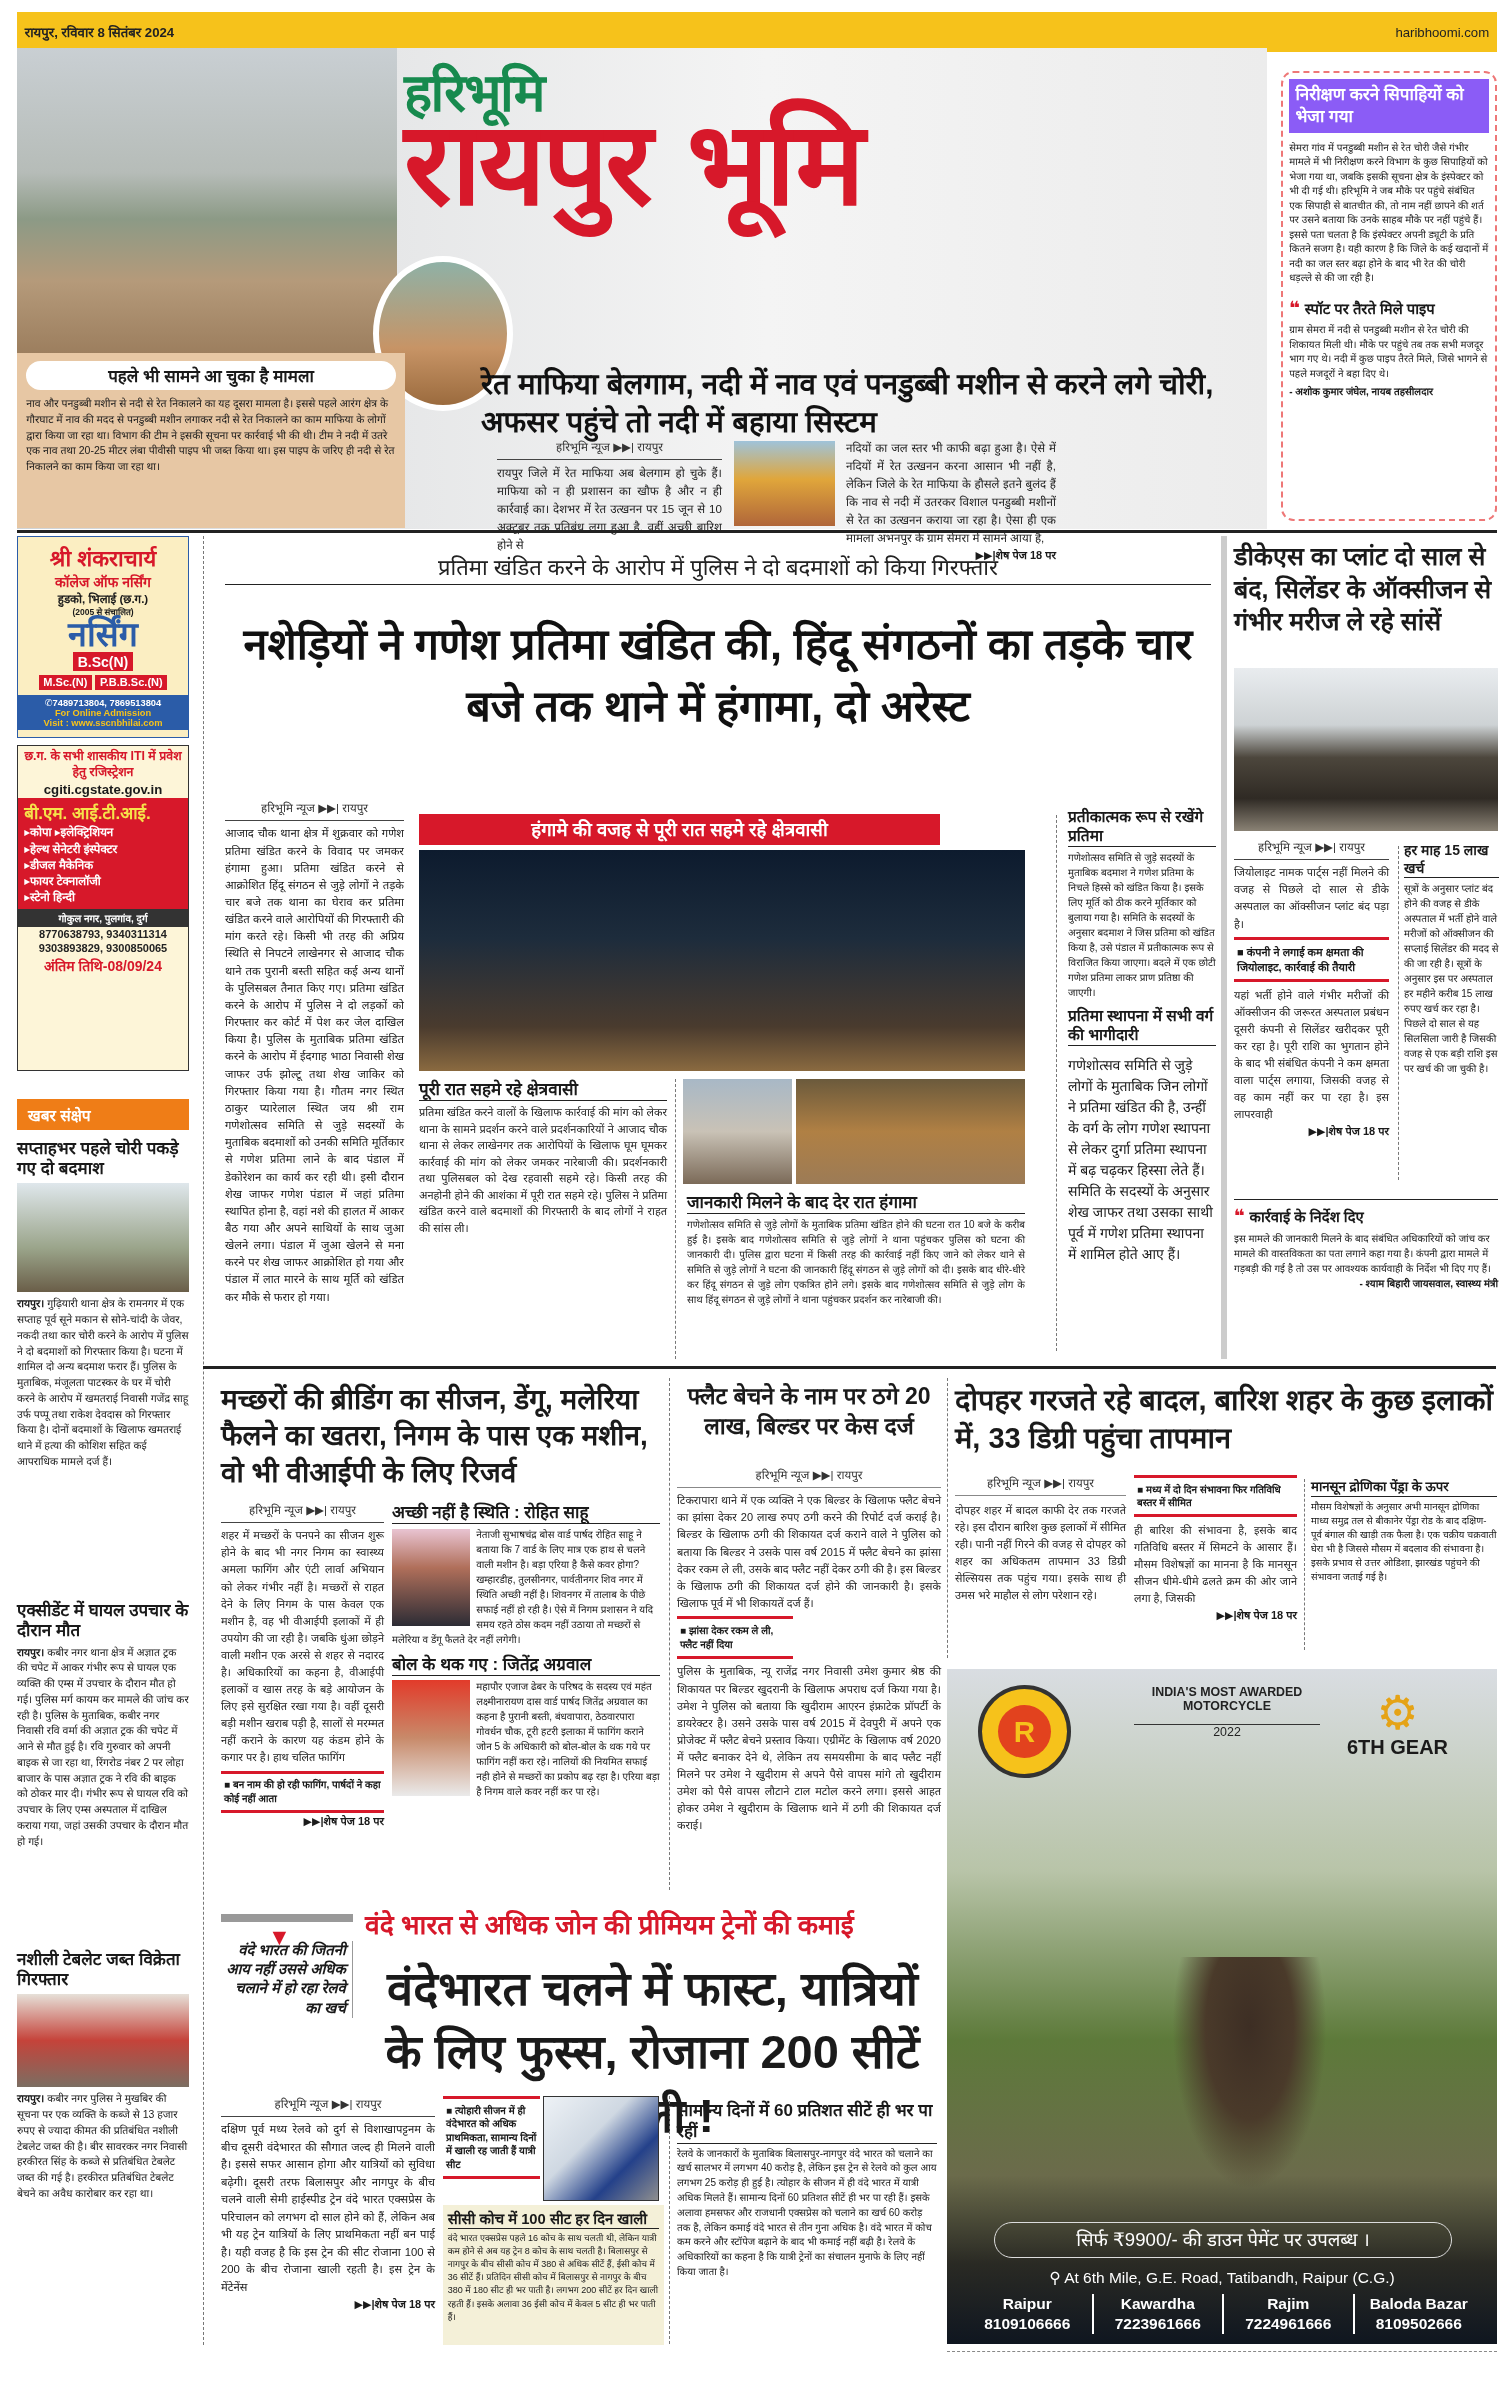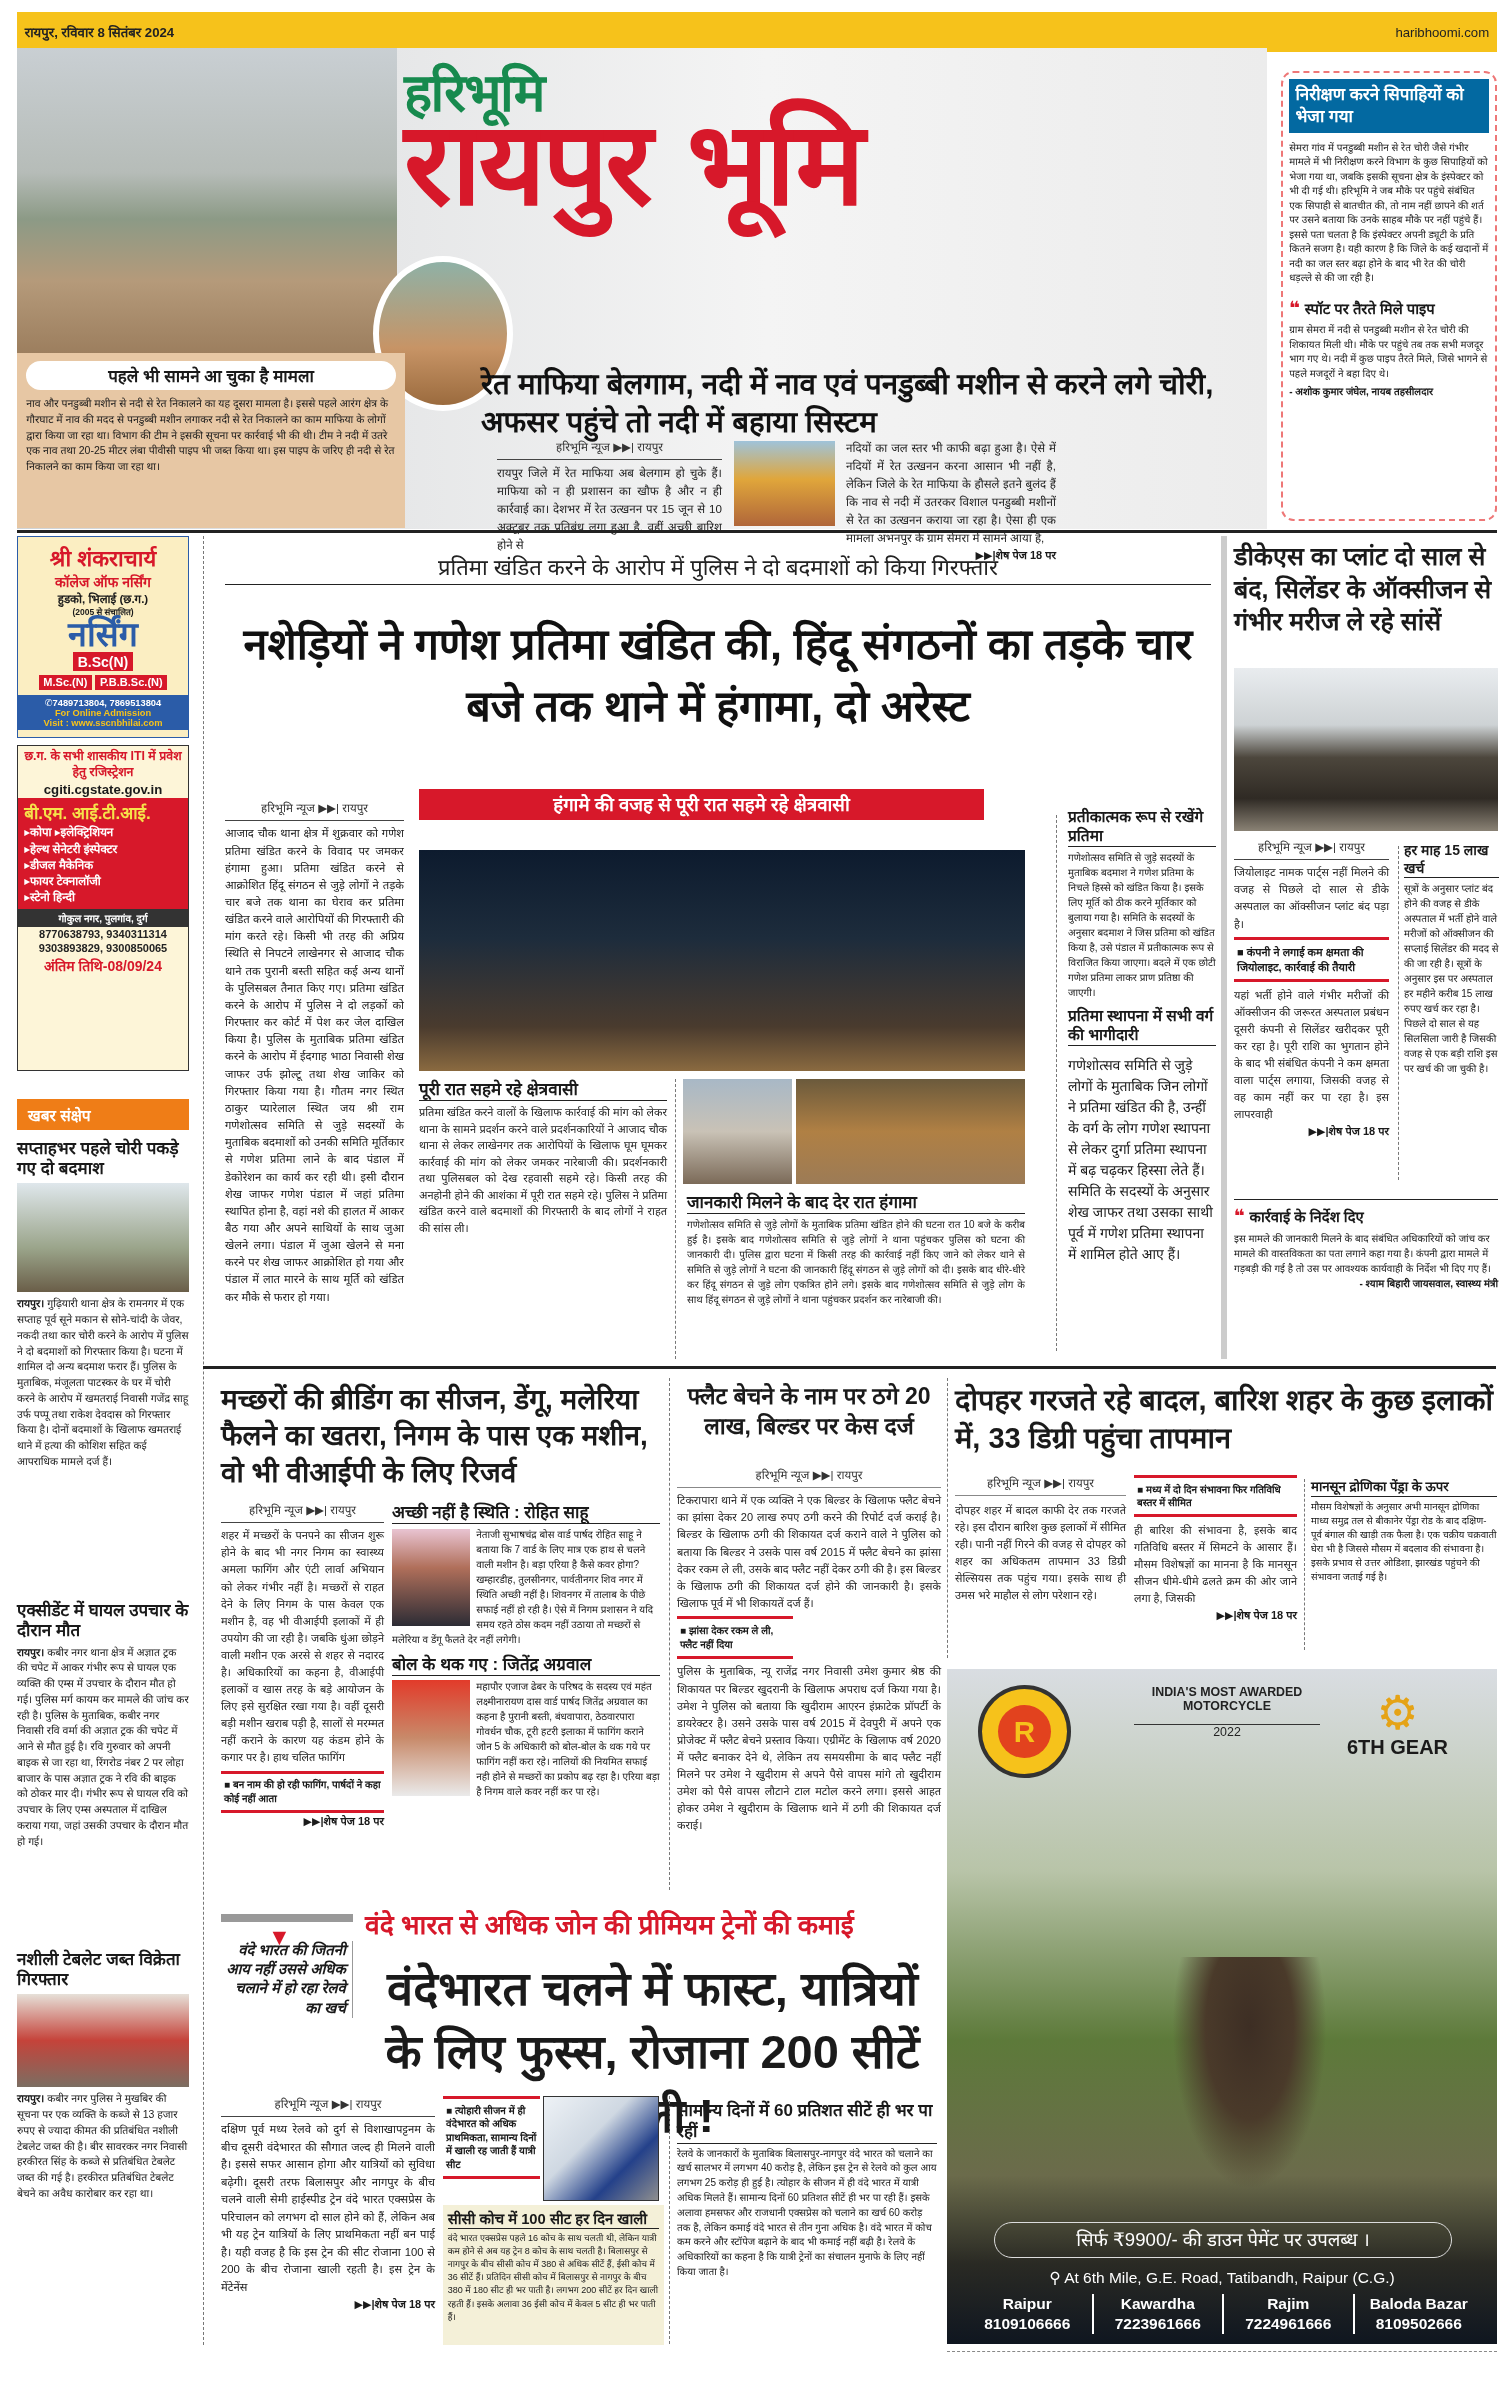--- a/index.html
+++ b/index.html
@@ -5,21 +5,21 @@
 *{box-sizing:border-box;margin:0;padding:0}
 body{width:1512px;height:2401px;background:#fff;font-family:"Liberation Sans","DejaVu Sans",sans-serif;color:#1a1a1a;position:relative;overflow:hidden}
 .abs{position:absolute}
 .topbar{left:17px;top:12px;width:1480px;height:40px;background:#f6c21b;display:flex;justify-content:space-between;align-items:center;padding:0 7.8px;font-size:13.2px;font-weight:bold;color:#222}
 .topbar .site{font-weight:normal}
 .photo{background:linear-gradient(180deg,#c9cfd3 0%,#b6bcb8 40%,#8c9a86 55%,#b59a7a 75%,#9a7c5c 100%)}
 .masthead-bg{left:17px;top:48px;width:1250px;height:481px;background:linear-gradient(90deg,#cfd3d6 0%,#e6e7e8 30%,#f4f4f4 60%,#ececec 100%)}
 .brand-small{left:404px;top:54px;font-size:53px;font-weight:bold;color:#178a4e;font-family:"DejaVu Serif",serif;letter-spacing:-1.6px}
 .brand-big{left:404px;top:105px;font-size:116px;font-weight:bold;color:#d7182a;font-family:"DejaVu Serif",serif;letter-spacing:-3.1px;line-height:1}
 .sideinfo{left:1281px;top:71px;width:216px;height:450px;border:2.3px dashed #e77;border-radius:12.4px;padding:6.2px}
-.sidehead{background:#0369a1;color:#fff;font-size:17px;font-weight:bold;padding:4.7px 6.2px;line-height:1.3}
+.sidehead{background:#8b5cf6;color:#fff;font-size:17px;font-weight:bold;padding:4.7px 6.2px;line-height:1.3}
 .sidebody{font-size:10px;line-height:1.45;margin-top:7.8px;color:#222}
 .sub-h{font-size:14.8px;font-weight:bold;margin:11px 0 4.7px 0;display:flex;align-items:center;gap:4.7px}
 .quote-icon{color:#d7182a;font-size:18.6px}
 .byline{font-size:11.6px;color:#333}
 .lead-h{left:481px;top:365px;width:784px;font-size:29.5px;font-weight:bold;line-height:1.3;color:#111}
 .bodytext{font-size:11.6px;line-height:1.55;color:#222;text-align:justify}
 .ad1{left:17px;top:536px;width:172px;height:202px;background:#fbeec2;border:1.6px solid #2b5ca8;text-align:center;padding-top:4.7px}
 .ad1 .t1{color:#d7182a;font-size:22px;font-weight:bold}
 .ad1 .t2{color:#d7182a;font-size:14px;font-weight:bold}
 .ad1 .t3{font-size:11.6px;font-weight:bold}
@@ -161,21 +161,21 @@
   <p><b>रायपुर।</b> <span>कबीर नगर पुलिस ने मुखबिर की सूचना पर एक व्यक्ति के कब्जे से 13 हजार रुपए से ज्यादा कीमत की प्रतिबंधित नशीली टेबलेट जब्त की है। बीर सावरकर नगर निवासी हरकीरत सिंह के कब्जे से प्रतिबंधित टेबलेट जब्त की गई है। हरकीरत प्रतिबंधित टेबलेट बेचने का अवैध कारोबार कर रहा था।</span></p>
 </div>
 <div class="abs col-div" style="left:203px;top:536px;height:1809px"></div>
 
 <div class="abs kicker">प्रतिमा खंडित करने के आरोप में पुलिस ने दो बदमाशों को किया गिरफ्तार</div>
 <div class="abs main-h">नशेड़ियों ने गणेश प्रतिमा खंडित की, हिंदू संगठनों का तड़के चार बजे तक थाने में हंगामा, दो अरेस्ट</div>
 <div class="abs" style="left:225px;top:800px;width:179px">
   <div class="byline" style="text-align:center;padding-bottom:4.7px;border-bottom:1.6px solid #444">हरिभूमि न्यूज ▶▶| रायपुर</div>
   <div class="bodytext" style="margin-top:4.7px;font-size:11.3px;line-height:1.52">आजाद चौक थाना क्षेत्र में शुक्रवार को गणेश प्रतिमा खंडित करने के विवाद पर जमकर हंगामा हुआ। प्रतिमा खंडित करने से आक्रोशित हिंदू संगठन से जुड़े लोगों ने तड़के चार बजे तक थाना का घेराव कर प्रतिमा खंडित करने वाले आरोपियों की गिरफ्तारी की मांग करते रहे। किसी भी तरह की अप्रिय स्थिति से निपटने लाखेनगर से आजाद चौक थाने तक पुरानी बस्ती सहित कई अन्य थानों के पुलिसबल तैनात किए गए। प्रतिमा खंडित करने के आरोप में पुलिस ने दो लड़कों को गिरफ्तार कर कोर्ट में पेश कर जेल दाखिल किया है। पुलिस के मुताबिक प्रतिमा खंडित करने के आरोप में ईदगाह भाठा निवासी शेख जाफर उर्फ झोल्टू तथा शेख जाकिर को गिरफ्तार किया गया है। गौतम नगर स्थित ठाकुर प्यारेलाल स्थित जय श्री राम गणेशोत्सव समिति से जुड़े सदस्यों के मुताबिक बदमाशों को उनकी समिति मूर्तिकार से गणेश प्रतिमा लाने के बाद पंडाल में डेकोरेशन का कार्य कर रही थी। इसी दौरान शेख जाफर गणेश पंडाल में जहां प्रतिमा स्थापित होना है, वहां नशे की हालत में आकर बैठ गया और अपने साथियों के साथ जुआ खेलने लगा। पंडाल में जुआ खेलने से मना करने पर शेख जाफर आक्रोशित हो गया और पंडाल में लात मारने के साथ मूर्ति को खंडित कर मौके से फरार हो गया।</div>
 </div>
-<div class="abs banner-red" style="left:419px;top:789px;width:565px;height:31px;font-size:18.6px;line-height:31px">हंगामे की वजह से पूरी रात सहमे रहे क्षेत्रवासी</div>
+<div class="abs banner-red" style="left:419px;top:814px;width:521px;height:31px;font-size:18.6px;line-height:31px">हंगामे की वजह से पूरी रात सहमे रहे क्षेत्रवासी</div>
 <div class="abs night-photo" style="left:419px;top:850px;width:606px;height:221px"></div>
 <div class="abs day-photo" style="left:683px;top:1079px;width:109px;height:105px"></div>
 <div class="abs day-photo" style="left:796px;top:1079px;width:229px;height:105px;background:linear-gradient(180deg,#6b5a3c 0%,#b08044 50%,#9c7b56 100%)"></div>
 <div class="abs" style="left:419px;top:1079px;width:248px">
   <div class="subhead-u">पूरी रात सहमे रहे क्षेत्रवासी</div>
   <div class="bodytext" style="font-size:11px;line-height:1.5;margin-top:3.1px">प्रतिमा खंडित करने वालों के खिलाफ कार्रवाई की मांग को लेकर थाना के सामने प्रदर्शन करने वाले प्रदर्शनकारियों ने आजाद चौक थाना से लेकर लाखेनगर तक आरोपियों के खिलाफ घूम घूमकर कार्रवाई की मांग को लेकर जमकर नारेबाजी की। प्रदर्शनकारी तथा पुलिसबल को देख रहवासी सहमे रहे। किसी तरह की अनहोनी होने की आशंका में पूरी रात सहमे रहे। पुलिस ने प्रतिमा खंडित करने वाले बदमाशों की गिरफ्तारी के बाद लोगों ने राहत की सांस ली।</div>
 </div>
 <div class="abs col-div" style="left:675px;top:1079px;height:280px"></div>
 <div class="abs" style="left:687px;top:1192px;width:338px">
   <div class="subhead-u">जानकारी मिलने के बाद देर रात हंगामा</div>

